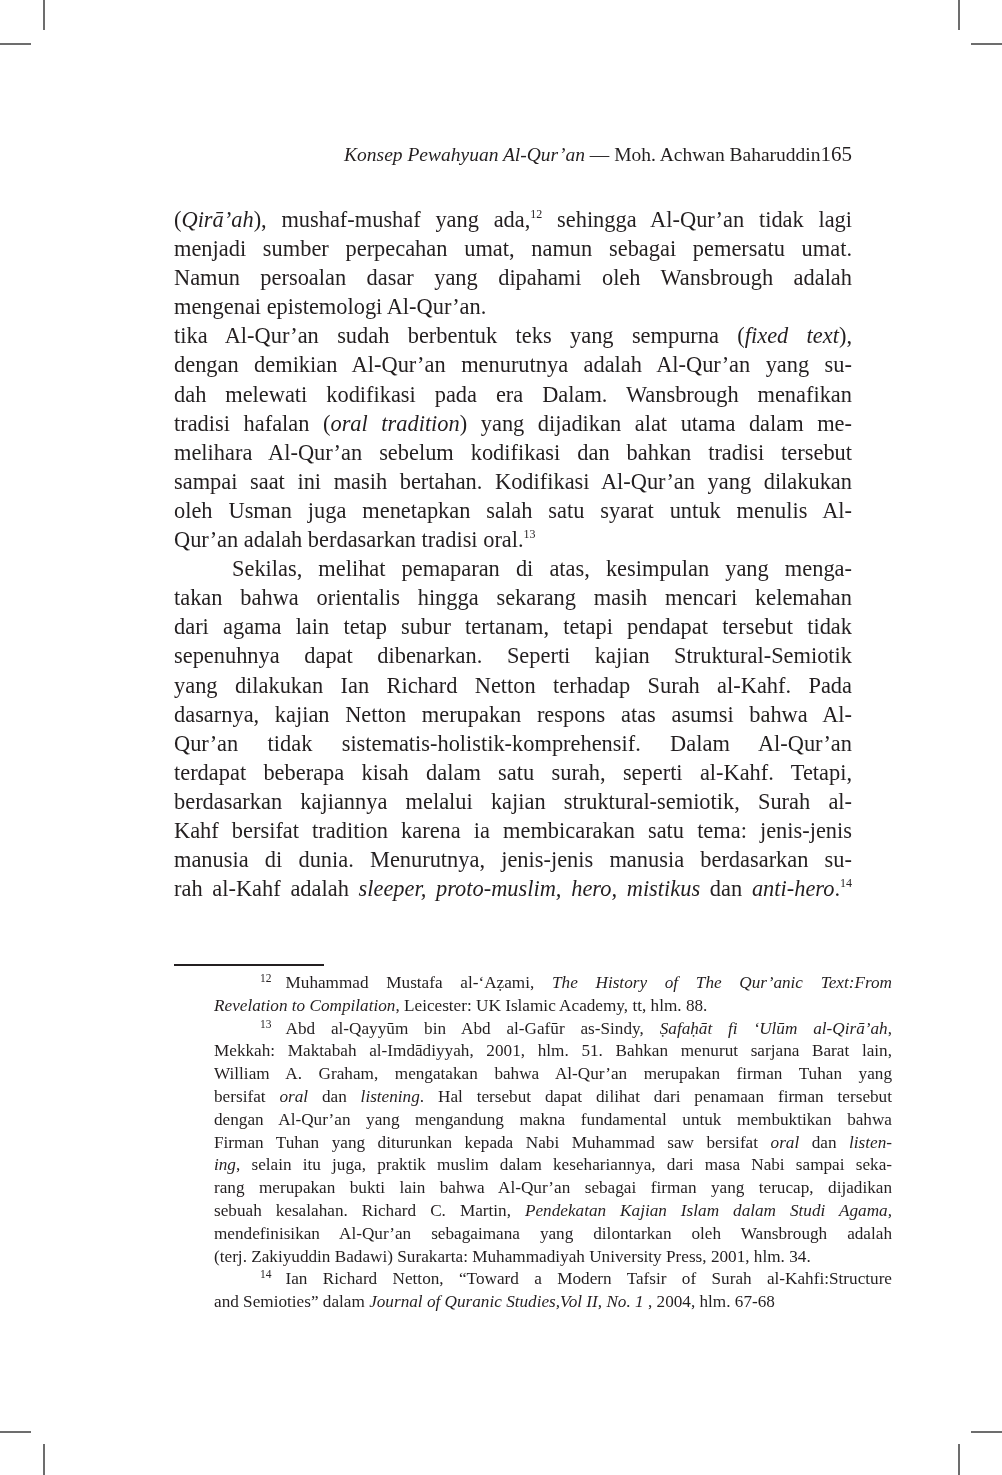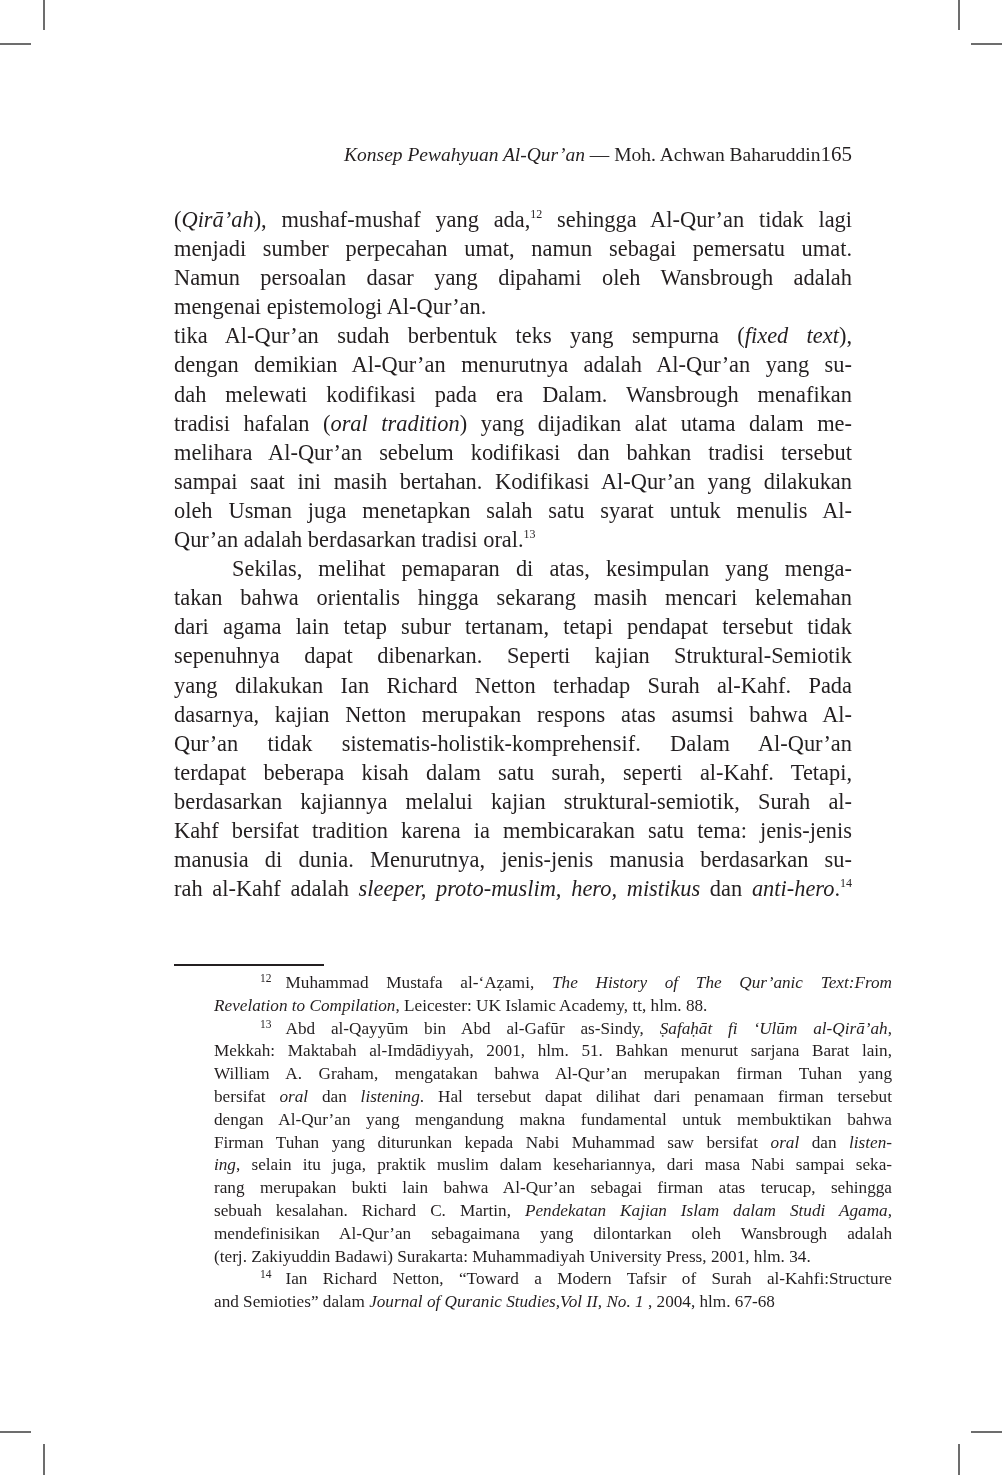--- a/index.html
+++ b/index.html
@@ -99,21 +99,21 @@
     <span class="line last"><span class="it">Revelation to Compilation</span><span>, Leicester: UK Islamic Academy, tt, hlm. 88.</span></span>
   </div>
   <div class="fn-entry">
     <span class="line first"><span class="fn-num">13</span><span>Abd al-Qayyūm bin Abd al-Gafūr as-Sindy, </span><span class="it">Ṣafaḥāt fi ‘Ulūm al-Qirā’ah</span><span>,</span></span>
     <span class="line">Mekkah: Maktabah al-Imdādiyyah, 2001, hlm. 51. Bahkan menurut sarjana Barat lain,</span>
     <span class="line">William A. Graham, mengatakan bahwa Al-Qur’an merupakan firman Tuhan yang</span>
     <span class="line"><span>bersifat </span><span class="it">oral</span><span> dan </span><span class="it">listening</span><span>. Hal tersebut dapat dilihat dari penamaan firman tersebut</span></span>
     <span class="line">dengan Al-Qur’an yang mengandung makna fundamental untuk membuktikan bahwa</span>
     <span class="line"><span>Firman Tuhan yang diturunkan kepada Nabi Muhammad saw bersifat </span><span class="it">oral</span><span> dan </span><span class="it">listen-</span></span>
     <span class="line"><span class="it">ing</span><span>, selain itu juga, praktik muslim dalam kesehariannya, dari masa Nabi sampai seka-</span></span>
-    <span class="line">rang merupakan bukti lain bahwa Al-Qur’an sebagai firman atas terucap, sehingga</span>
+    <span class="line">rang merupakan bukti lain bahwa Al-Qur’an sebagai firman yang terucap, dijadikan</span>
     <span class="line"><span>sebuah kesalahan. Richard C. Martin, </span><span class="it">Pendekatan Kajian Islam dalam Studi Agama,</span></span>
     <span class="line">mendefinisikan Al-Qur’an sebagaimana yang dilontarkan oleh Wansbrough adalah</span>
     <span class="line last">(terj. Zakiyuddin Badawi) Surakarta: Muhammadiyah University Press, 2001, hlm. 34.</span>
   </div>
   <div class="fn-entry">
     <span class="line first"><span class="fn-num">14</span><span>Ian Richard Netton, “Toward a Modern Tafsir of Surah al-Kahfi:Structure</span></span>
     <span class="line last"><span>and Semioties” dalam </span><span class="it">Journal of Quranic Studies,Vol II, No. 1</span><span> , 2004, hlm. 67-68</span></span>
   </div>
 </div>
 

